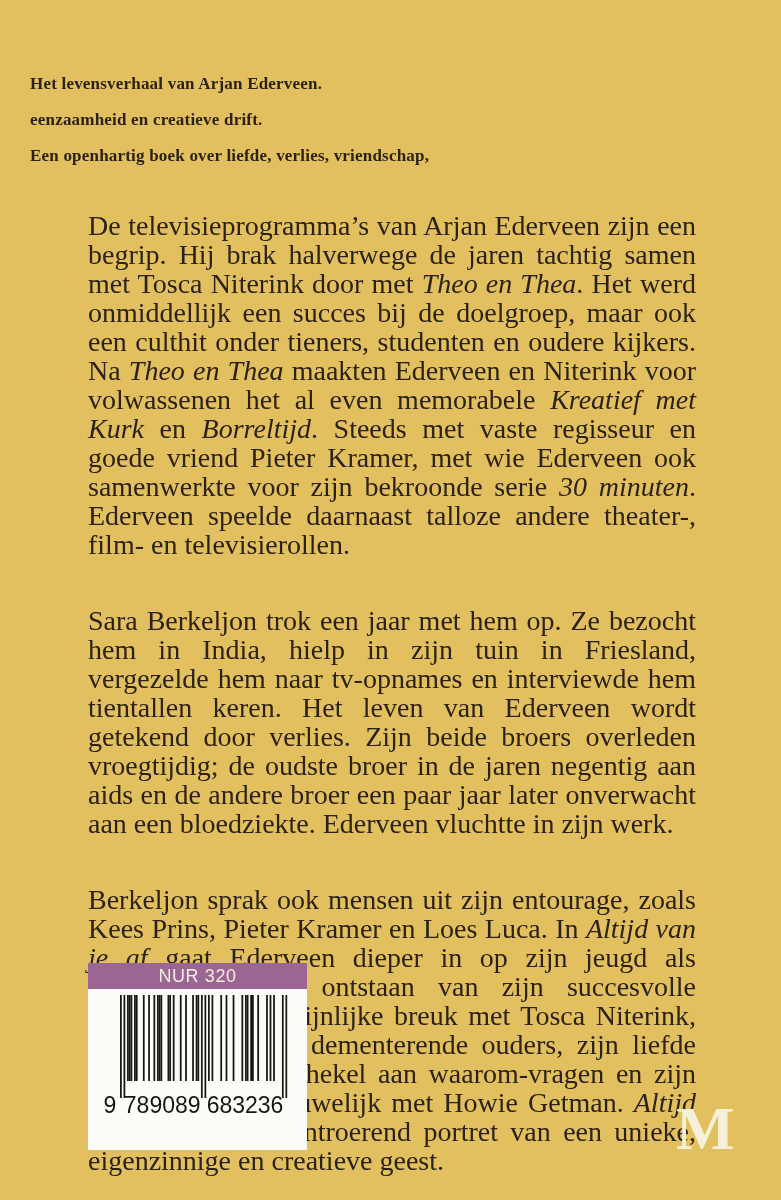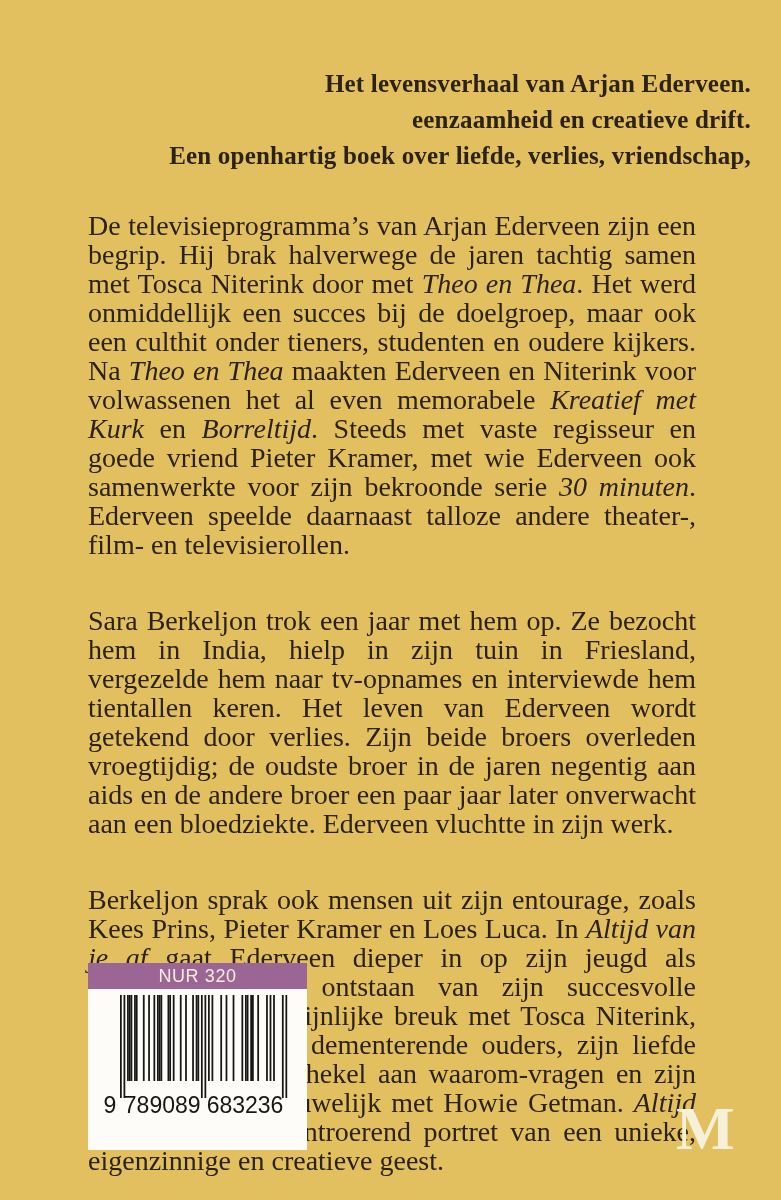--- a/index.html
+++ b/index.html
@@ -9,22 +9,22 @@
     width: 781px;
     height: 1200px;
     background: var(--bg, #e2c05f);
     color: var(--ink, #2c2215);
     font-family: "Liberation Serif", serif;
     overflow: hidden;
   }
   .tagline {
     position: absolute;
     top: 66px; left: 30px; right: 30px;
-    text-align: right;
-    font-size: 25px;
+    text-align: left;
+    font-size: 17px;
     font-weight: 700;
     line-height: 36px;
     letter-spacing: 0.2px;
   }
   .blurb {
     position: absolute;
     top: 211px; left: 88px;
     width: 608px;
     font-size: 28px;
     line-height: 29px;

